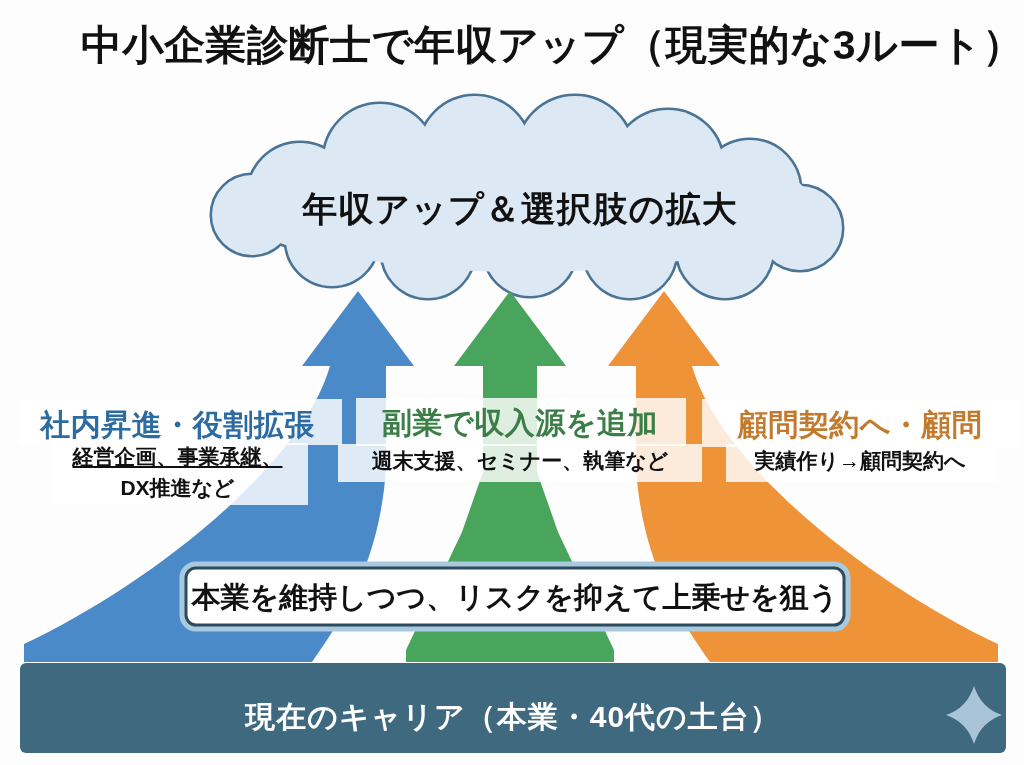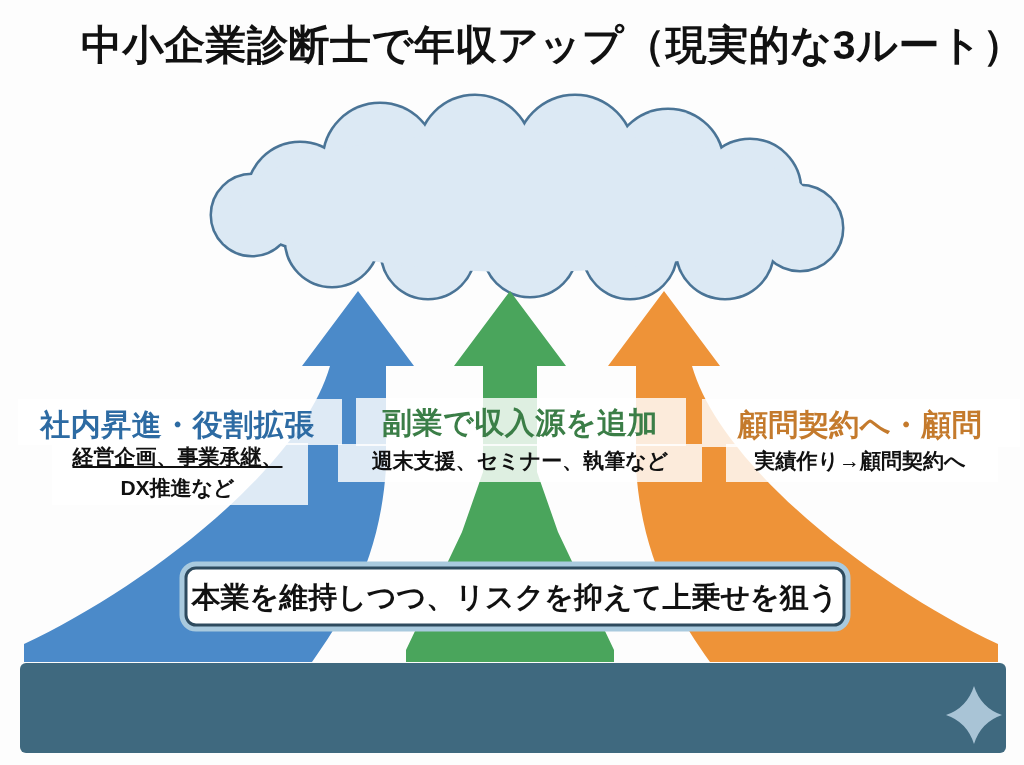--- a/index.html
+++ b/index.html
@@ -149,26 +149,28 @@
       <rect x="186" y="568" width="658" height="57" rx="10" fill="#ffffff" stroke-width="3" stroke="#2e4b5e"></rect>
     </g>
 
     <rect x="20" y="663" width="986" height="90" rx="6" fill="#3f697f"></rect>
 
     <path d="M 974 686 Q 981 708 1002 715 Q 981 722 974 744 Q 967 722 946 715 Q 967 708 974 686 Z" fill="#a9c4d6"></path>
   </svg>
 
   <div class="txt title">中小企業診断士で年収アップ（現実的な3ルート）</div>
 
+  <div class="txt cloud-label">年収アップ＆選択肢の拡大</div>
 
   <div class="txt route-heading heading-left" style="color: rgb(45, 107, 163);">社内昇進・役割拡張</div>
   <div class="txt route-sub sub-left-1">経営企画、事業承継、</div>
   <div class="txt route-sub sub-left-2">DX推進など</div>
 
   <div class="txt route-heading heading-mid" style="color: rgb(59, 126, 71);">副業で収入源を追加</div>
   <div class="txt route-sub sub-mid">週末支援、セミナー、執筆など</div>
 
   <div class="txt route-heading heading-right" style="color: rgb(196, 122, 44);">顧問契約へ・顧問</div>
   <div class="txt banner-label">本業を維持しつつ、リスクを抑えて上乗せを狙う</div>
 
   <div class="txt route-sub sub-right">実績作り→顧問契約へ</div>
 
+  <div class="txt bar-label">現在のキャリア（本業・40代の土台）</div>
 </div>
 
 </body></html>

